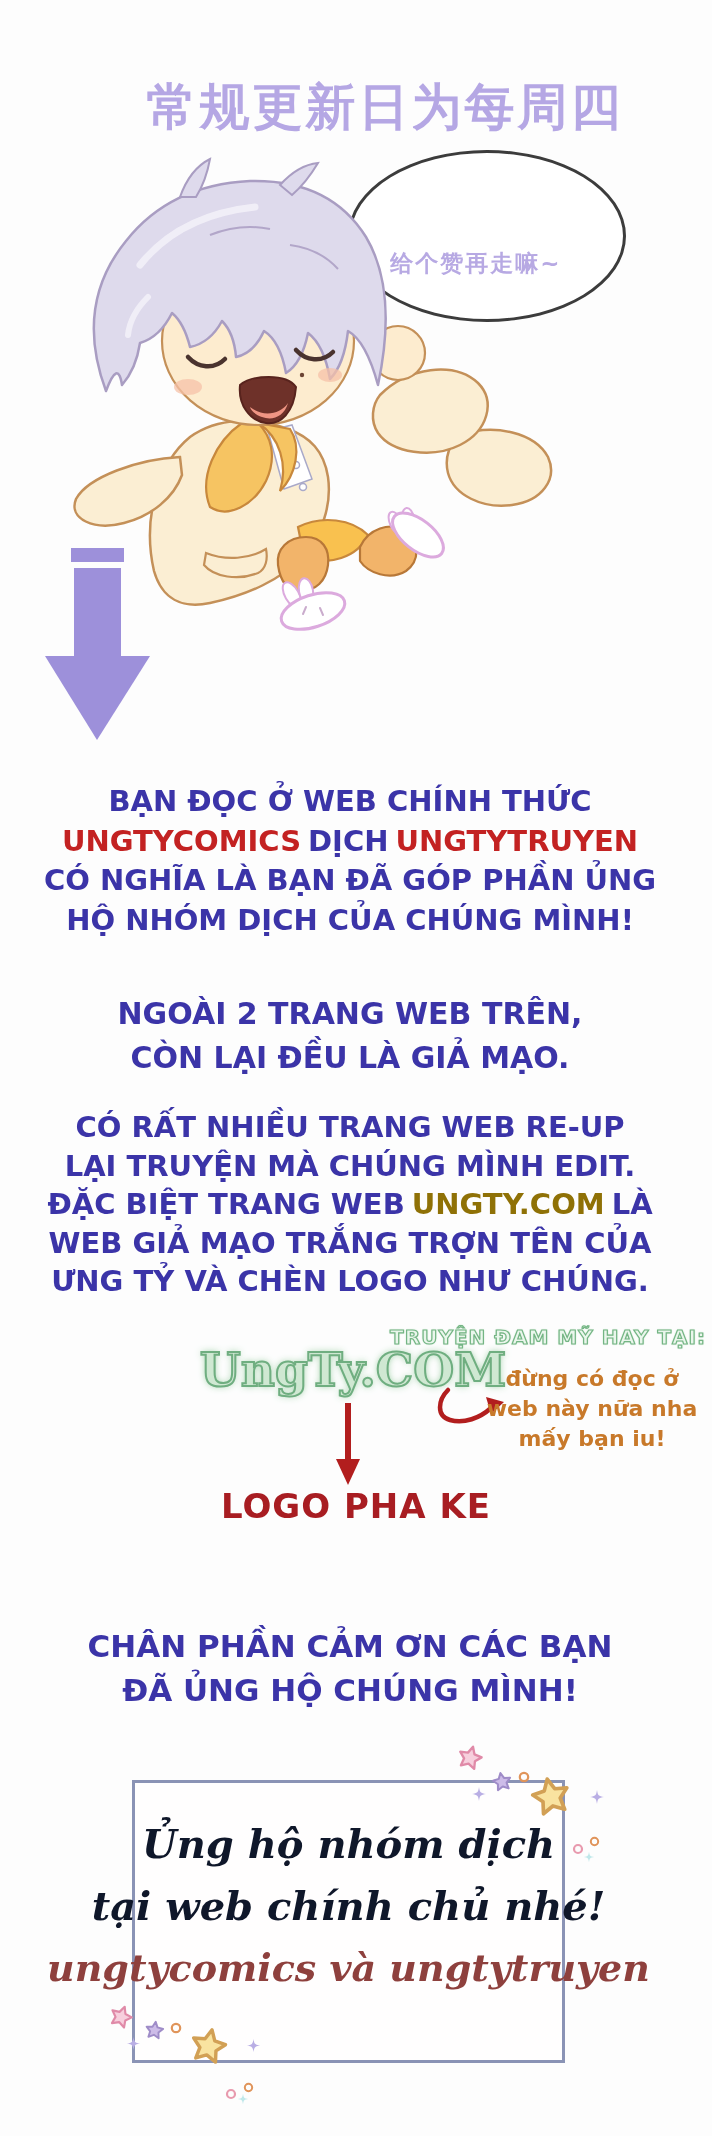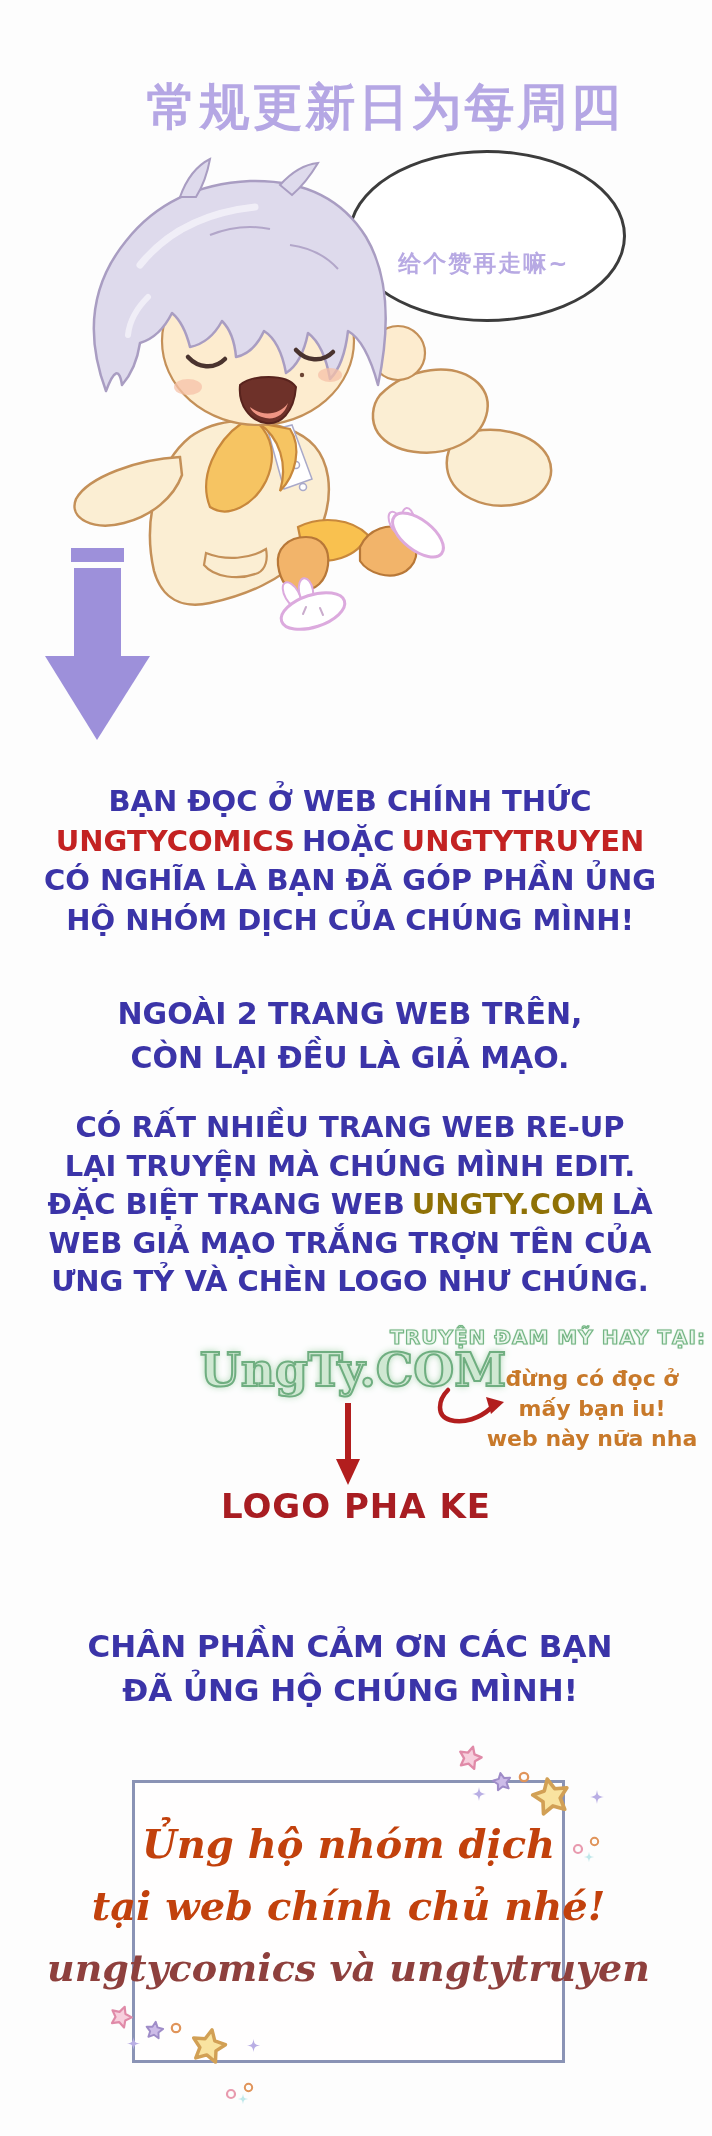--- a/index.html
+++ b/index.html
@@ -16,21 +16,21 @@
     font-size:50px; font-weight:bold; letter-spacing:3px; white-space:nowrap;
     color:#b5a7e4; font-family:"DejaVu Sans", sans-serif;
   }
   
   #bubble{
     left:348px; top:150px; width:272px; height:166px;
     background:#ffffff; border:3px solid #3c3c3c; border-radius:50%;
     z-index:2;
   }
   #bubble-text{
-    left:348px; top:248px; width:272px; text-align:center;
+    left:340px; top:248px; width:272px; text-align:center;
     font-size:23px; font-weight:bold; letter-spacing:2px;
     color:#b7a9e3; z-index:4;
   }
   #chibi{left:30px; top:145px; z-index:3;}
   #big-arrow{left:40px; top:548px; z-index:1;}
   
   .para{
     left:0; width:700px; text-align:center;
     font-weight:bold; color:#3b34a8;
   }
@@ -67,21 +67,21 @@
   }
   
   #footer-box{
     left:132px; top:1780px; width:427px; height:247px;
     border:3px solid #8a93b5; background:#fffefe;
     display:flex; flex-direction:column; align-items:center;
     padding-top:30px; box-sizing:content-box;
   }
   #footer-box .script{
     font-family:"DejaVu Serif", serif; font-style:italic; font-weight:bold;
-    font-size:40px; line-height:62px; color:#c2410c; white-space:nowrap;
+    font-size:40px; line-height:62px; color:#0f172a; white-space:nowrap;
   }
   #footer-box .maroon{color:#8e403d; font-size:38px;}
   .deco{position:absolute; z-index:5;}
 </style>
 </head>
 <body>
 
 <div id="page">
 
   <div id="title" class="abs">常规更新日为每周四</div>
@@ -149,21 +149,21 @@
   </svg>
 
   <svg id="big-arrow" class="abs" width="115" height="196" viewBox="0 0 115 196">
     <rect x="31" y="0" width="53" height="14" fill="#9d90da"></rect>
     <rect x="34" y="20" width="47" height="90" fill="#9d90da"></rect>
     <polygon points="5,108 110,108 57,192" fill="#9d90da"></polygon>
   </svg>
 
   <div id="p1" class="abs para">
     <div class="line">BẠN ĐỌC Ở WEB CHÍNH THỨC</div>
-    <div class="line"><span class="red">UNGTYCOMICS</span><span class="sp">HOẶC</span><span class="red">UNGTYTRUYEN</span></div>
+    <div class="line"><span class="red">UNGTYCOMICS</span><span class="sp">DỊCH</span><span class="red">UNGTYTRUYEN</span></div>
     <div class="line">CÓ NGHĨA LÀ BẠN ĐÃ GÓP PHẦN ỦNG</div>
     <div class="line">HỘ NHÓM DỊCH CỦA CHÚNG MÌNH!</div>
   </div>
 
   <div id="p2" class="abs para">
     <div class="line">NGOÀI 2 TRANG WEB TRÊN,</div>
     <div class="line">CÒN LẠI ĐỀU LÀ GIẢ MẠO.</div>
   </div>
 
   <div id="p3" class="abs para">
@@ -184,22 +184,22 @@
 
   <div id="logo-caption" class="abs">LOGO PHA KE</div>
 
   <svg id="curved-arrow" class="abs" width="72" height="44" viewBox="0 0 72 44">
     <path d="M12 4 C2 14 0 30 14 34 C28 38 44 32 55 22" stroke="#b21e1e" stroke-width="4.5" fill="none" stroke-linecap="round"></path>
     <polygon points="68,16 50,11 55,28" fill="#b21e1e"></polygon>
   </svg>
 
   <div id="note" class="abs">
     <div>đừng có đọc ở</div>
+    <div>web này nữa nha</div>
     <div>mấy bạn iu!</div>
-    <div>web này nữa nha</div>
   </div>
 
   <div id="thanks" class="abs para">
     <div class="line">CHÂN PHẦN CẢM ƠN CÁC BẠN</div>
     <div class="line">ĐÃ ỦNG HỘ CHÚNG MÌNH!</div>
   </div>
 
   <div id="footer-box" class="abs">
     <div class="script">Ủng hộ nhóm dịch</div>
     <div class="script">tại web chính chủ nhé!</div>

